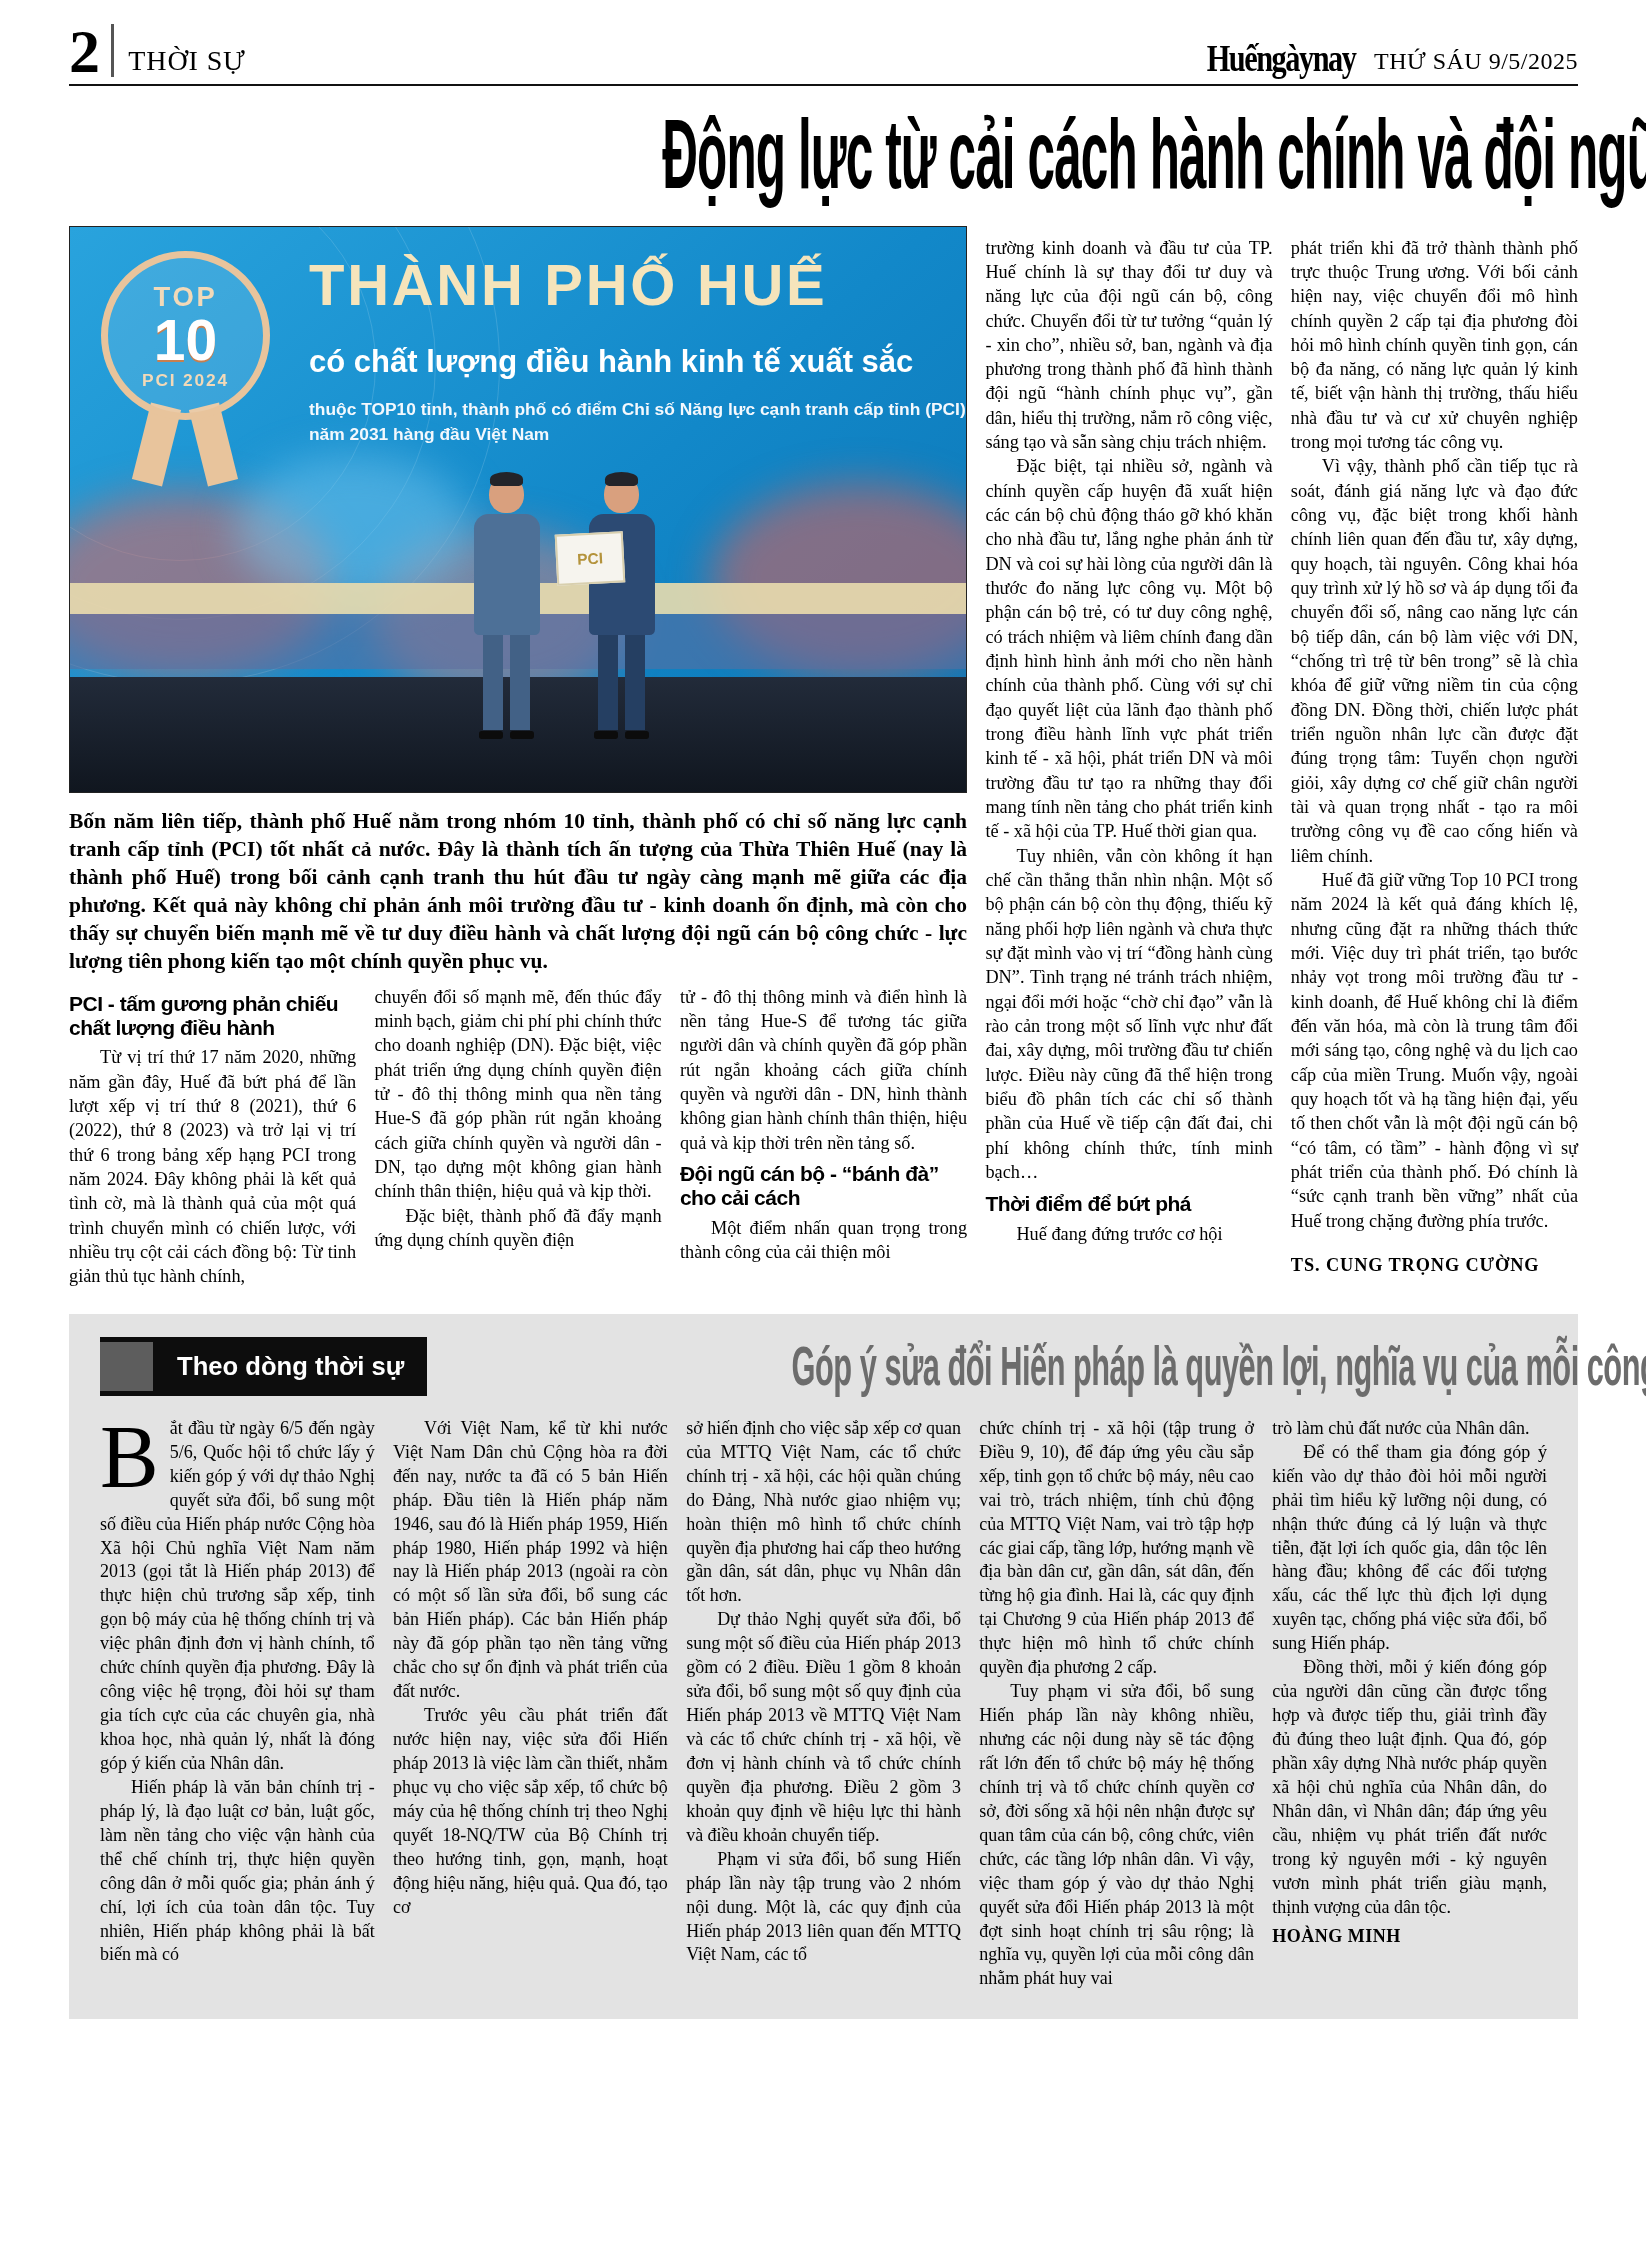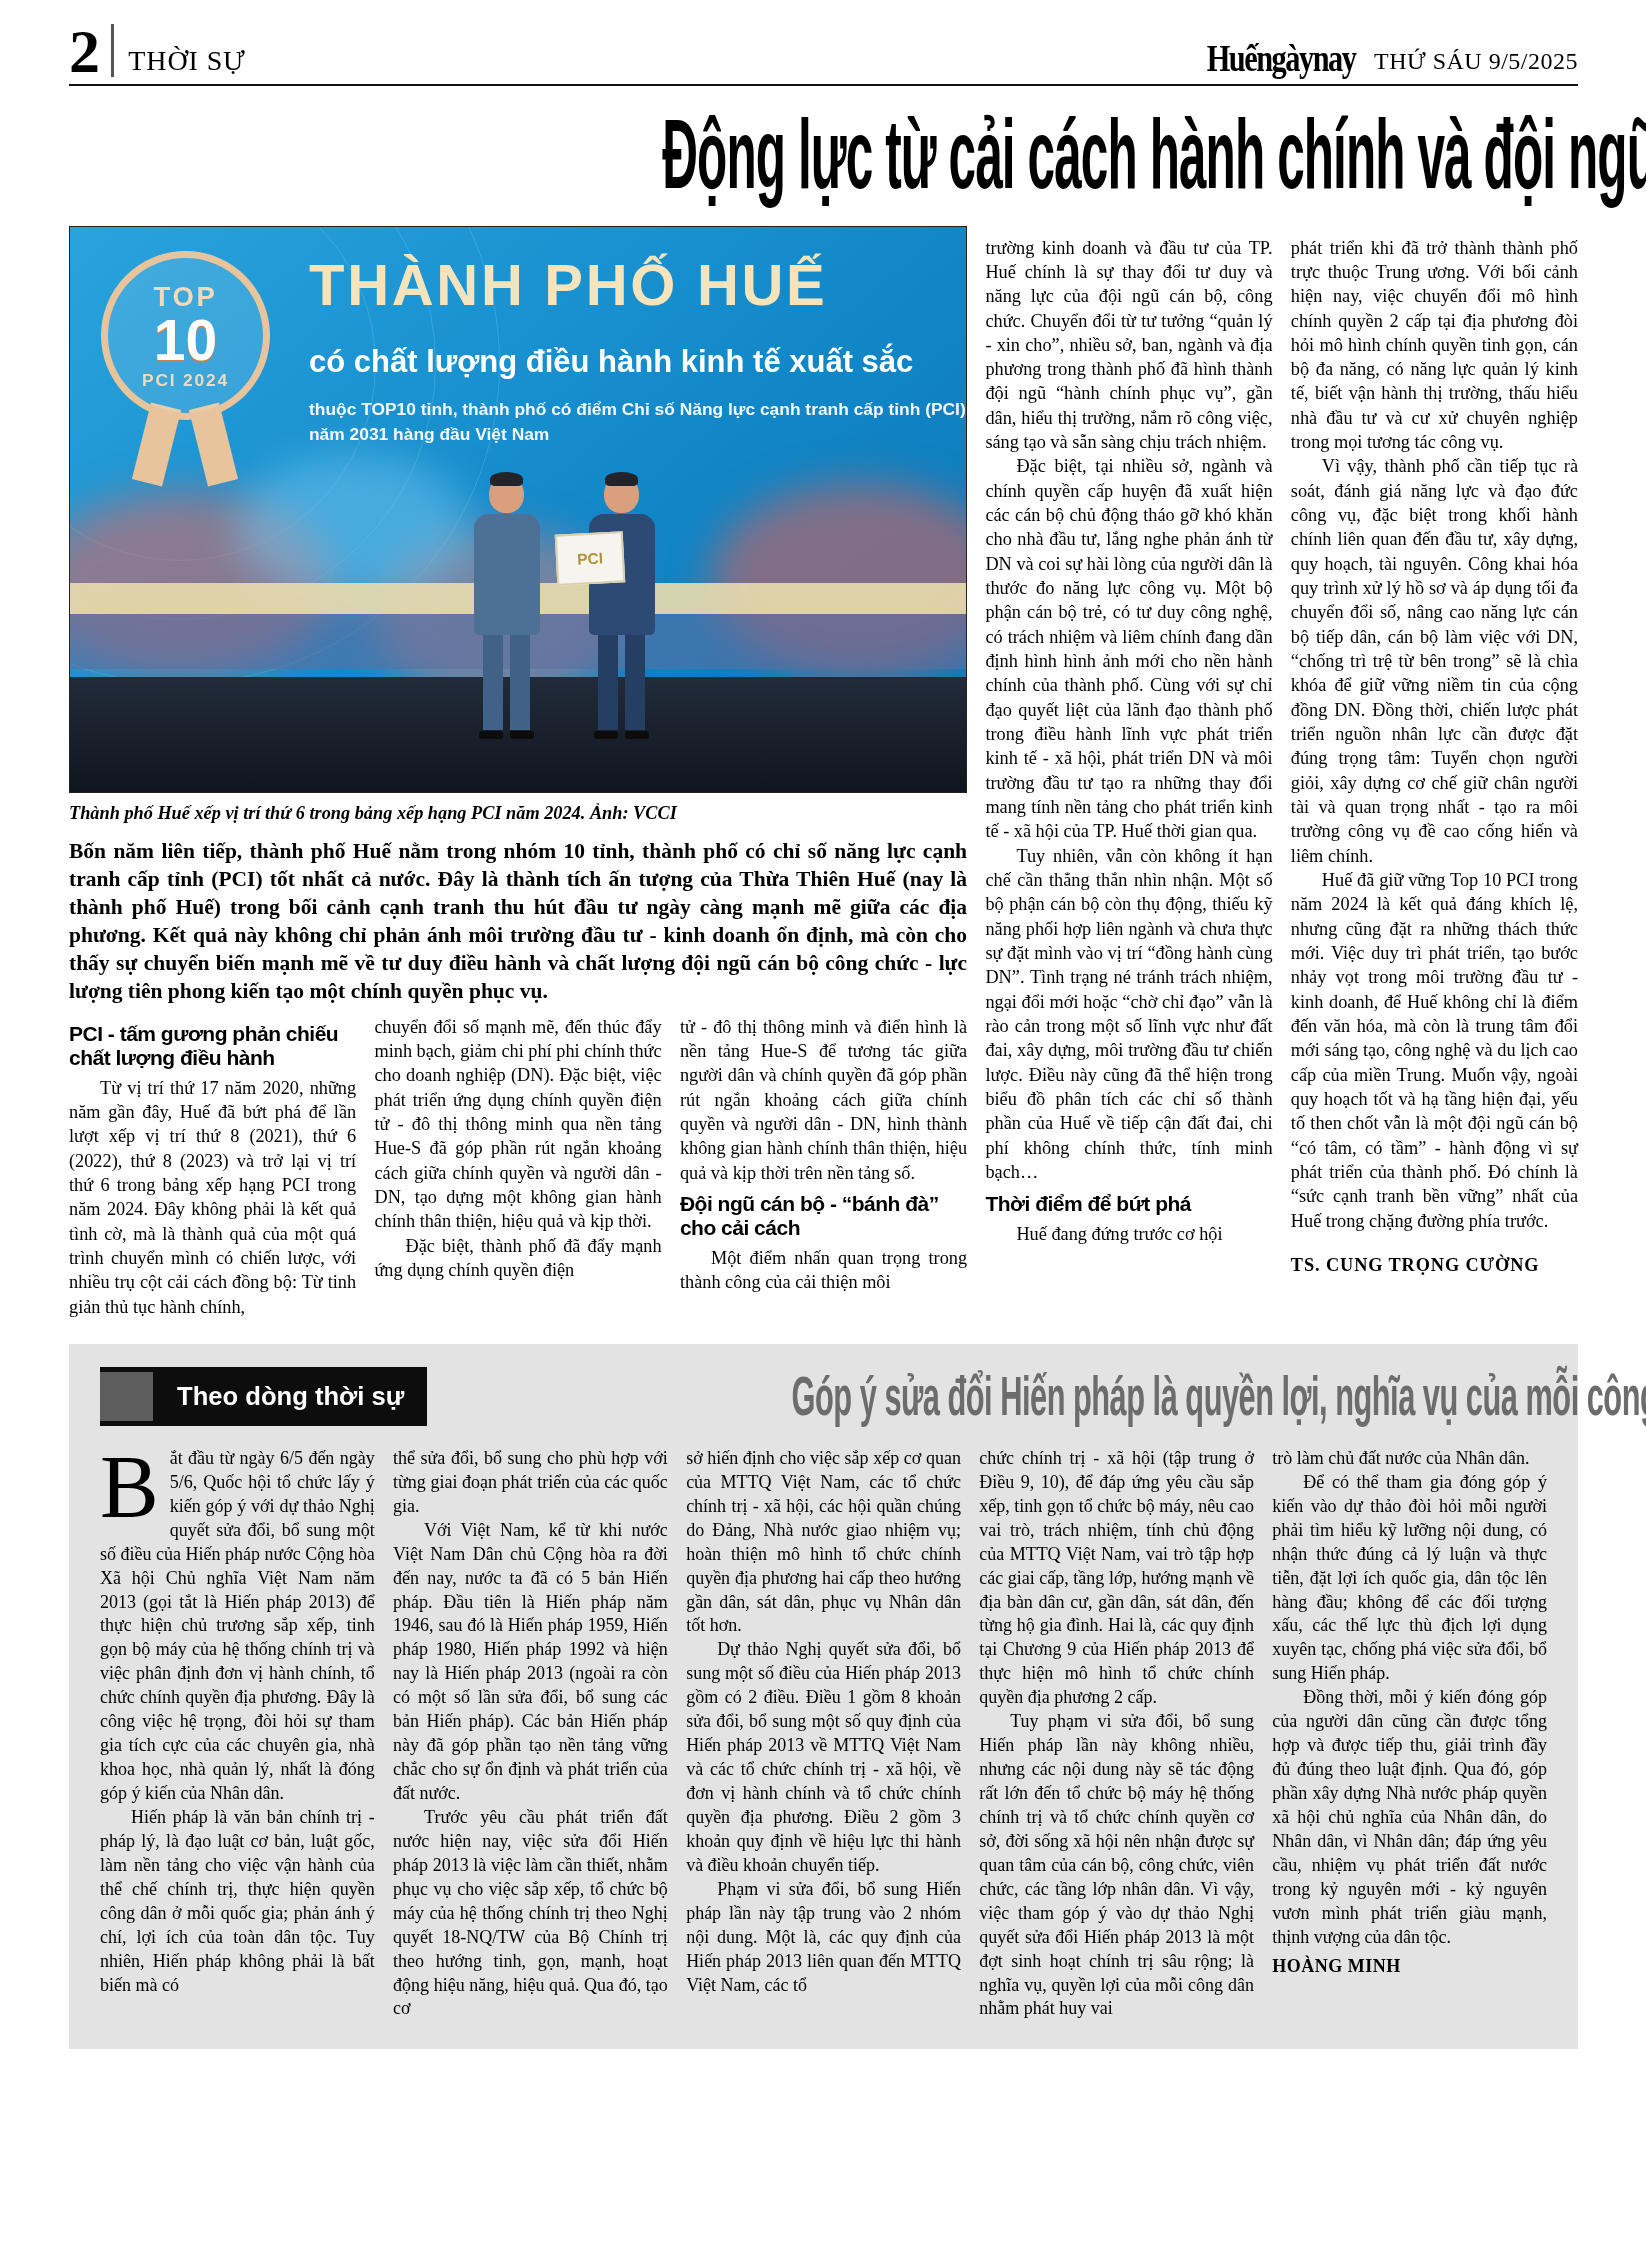--- a/index.html
+++ b/index.html
@@ -184,21 +184,20 @@
           <div class="legs">
               <span class="leg"></span>
               <span class="leg"></span>
             </div>
           <div class="shoes">
               <span class="shoe"></span>
               <span class="shoe"></span>
             </div>
         </div>
       </div>
-      <p class="caption">Thành phố Huế xếp vị trí thứ 6 trong bảng xếp hạng PCI năm 2024. Ảnh: VCCI</p>
       <p class="lead">Bốn năm liên tiếp, thành phố Huế nằm trong nhóm 10 tỉnh, thành phố có chỉ số năng lực cạnh tranh cấp tỉnh (PCI) tốt nhất cả nước. Đây là thành tích ấn tượng của Thừa Thiên Huế (nay là thành phố Huế) trong bối cảnh cạnh tranh thu hút đầu tư ngày càng mạnh mẽ giữa các địa phương. Kết quả này không chỉ phản ánh môi trường đầu tư - kinh doanh ổn định, mà còn cho thấy sự chuyển biến mạnh mẽ về tư duy điều hành và chất lượng đội ngũ cán bộ công chức - lực lượng tiên phong kiến tạo một chính quyền phục vụ.</p>
     </div>
 
     <div class="col c1">
       <h3 class="subhead">PCI - tấm gương phản chiếu chất lượng điều hành</h3>
       <p class="indent">Từ vị trí thứ 17 năm 2020, những năm gần đây, Huế đã bứt phá để lần lượt xếp vị trí thứ 8 (2021), thứ 6 (2022), thứ 8 (2023) và trở lại vị trí thứ 6 trong bảng xếp hạng PCI trong năm 2024. Đây không phải là kết quả tình cờ, mà là thành quả của một quá trình chuyển mình có chiến lược, với nhiều trụ cột cải cách đồng bộ: Từ tinh giản thủ tục hành chính,</p>
     </div>
 
     <div class="col c3">
       <p>tử - đô thị thông minh và điển hình là nền tảng Hue-S để tương tác giữa người dân và chính quyền đã góp phần rút ngắn khoảng cách giữa chính quyền và người dân - DN, hình thành không gian hành chính thân thiện, hiệu quả và kịp thời trên nền tảng số.</p>
@@ -237,21 +236,20 @@
         <span class="condensed2">Góp ý sửa đổi Hiến pháp là quyền lợi, nghĩa vụ của mỗi công dân</span>
       </div>
     </div>
 
     <div class="bottom-cols">
       <div class="bcol">
         <p><span class="dropcap">B</span><span>ắt đầu từ ngày 6/5 đến ngày 5/6, Quốc hội tổ chức lấy ý kiến góp ý với dự thảo Nghị quyết sửa đổi, bổ sung một số điều của Hiến pháp nước Cộng hòa Xã hội Chủ nghĩa Việt Nam năm 2013 (gọi tắt là Hiến pháp 2013) để thực hiện chủ trương sắp xếp, tinh gọn bộ máy của hệ thống chính trị và việc phân định đơn vị hành chính, tổ chức chính quyền địa phương. Đây là công việc hệ trọng, đòi hỏi sự tham gia tích cực của các chuyên gia, nhà khoa học, nhà quản lý, nhất là đóng góp ý kiến của Nhân dân.</span></p>
         <p class="indent">Hiến pháp là văn bản chính trị - pháp lý, là đạo luật cơ bản, luật gốc, làm nền tảng cho việc vận hành của thể chế chính trị, thực hiện quyền công dân ở mỗi quốc gia; phản ánh ý chí, lợi ích của toàn dân tộc. Tuy nhiên, Hiến pháp không phải là bất biến mà có</p>
       </div>
       <div class="bcol">
-        <p>thể sửa đổi, bổ sung cho phù hợp với từng giai đoạn phát triển của các quốc gia.</p>
         <p class="indent">Với Việt Nam, kể từ khi nước Việt Nam Dân chủ Cộng hòa ra đời đến nay, nước ta đã có 5 bản Hiến pháp. Đầu tiên là Hiến pháp năm 1946, sau đó là Hiến pháp 1959, Hiến pháp 1980, Hiến pháp 1992 và hiện nay là Hiến pháp 2013 (ngoài ra còn có một số lần sửa đổi, bổ sung các bản Hiến pháp). Các bản Hiến pháp này đã góp phần tạo nền tảng vững chắc cho sự ổn định và phát triển của đất nước.</p>
         <p class="indent">Trước yêu cầu phát triển đất nước hiện nay, việc sửa đổi Hiến pháp 2013 là việc làm cần thiết, nhằm phục vụ cho việc sắp xếp, tổ chức bộ máy của hệ thống chính trị theo Nghị quyết 18-NQ/TW của Bộ Chính trị theo hướng tinh, gọn, mạnh, hoạt động hiệu năng, hiệu quả. Qua đó, tạo cơ</p>
       </div>
       <div class="bcol">
         <p>sở hiến định cho việc sắp xếp cơ quan của MTTQ Việt Nam, các tổ chức chính trị - xã hội, các hội quần chúng do Đảng, Nhà nước giao nhiệm vụ; hoàn thiện mô hình tổ chức chính quyền địa phương hai cấp theo hướng gần dân, sát dân, phục vụ Nhân dân tốt hơn.</p>
         <p class="indent">Dự thảo Nghị quyết sửa đổi, bổ sung một số điều của Hiến pháp 2013 gồm có 2 điều. Điều 1 gồm 8 khoản sửa đổi, bổ sung một số quy định của Hiến pháp 2013 về MTTQ Việt Nam và các tổ chức chính trị - xã hội, về đơn vị hành chính và tổ chức chính quyền địa phương. Điều 2 gồm 3 khoản quy định về hiệu lực thi hành và điều khoản chuyển tiếp.</p>
         <p class="indent">Phạm vi sửa đổi, bổ sung Hiến pháp lần này tập trung vào 2 nhóm nội dung. Một là, các quy định của Hiến pháp 2013 liên quan đến MTTQ Việt Nam, các tổ</p>
       </div>
       <div class="bcol">
         <p>chức chính trị - xã hội (tập trung ở Điều 9, 10), để đáp ứng yêu cầu sắp xếp, tinh gọn tổ chức bộ máy, nêu cao vai trò, trách nhiệm, tính chủ động của MTTQ Việt Nam, vai trò tập hợp các giai cấp, tầng lớp, hướng mạnh về địa bàn dân cư, gần dân, sát dân, đến từng hộ gia đình. Hai là, các quy định tại Chương 9 của Hiến pháp 2013 để thực hiện mô hình tổ chức chính quyền địa phương 2 cấp.</p>

